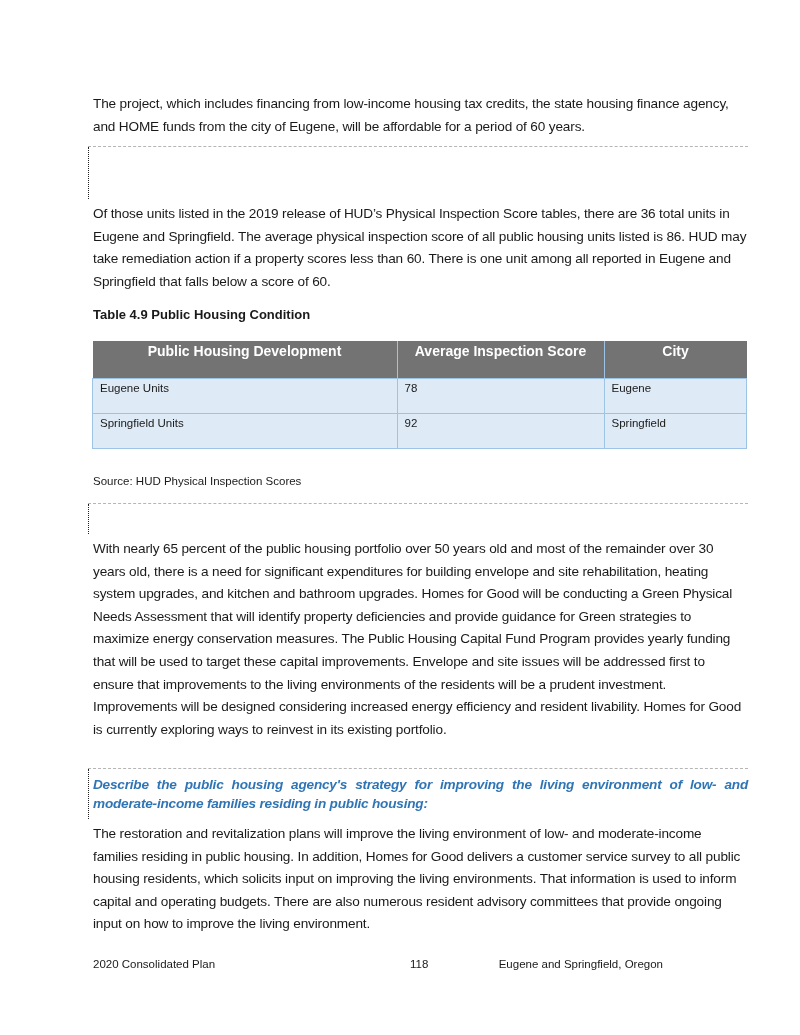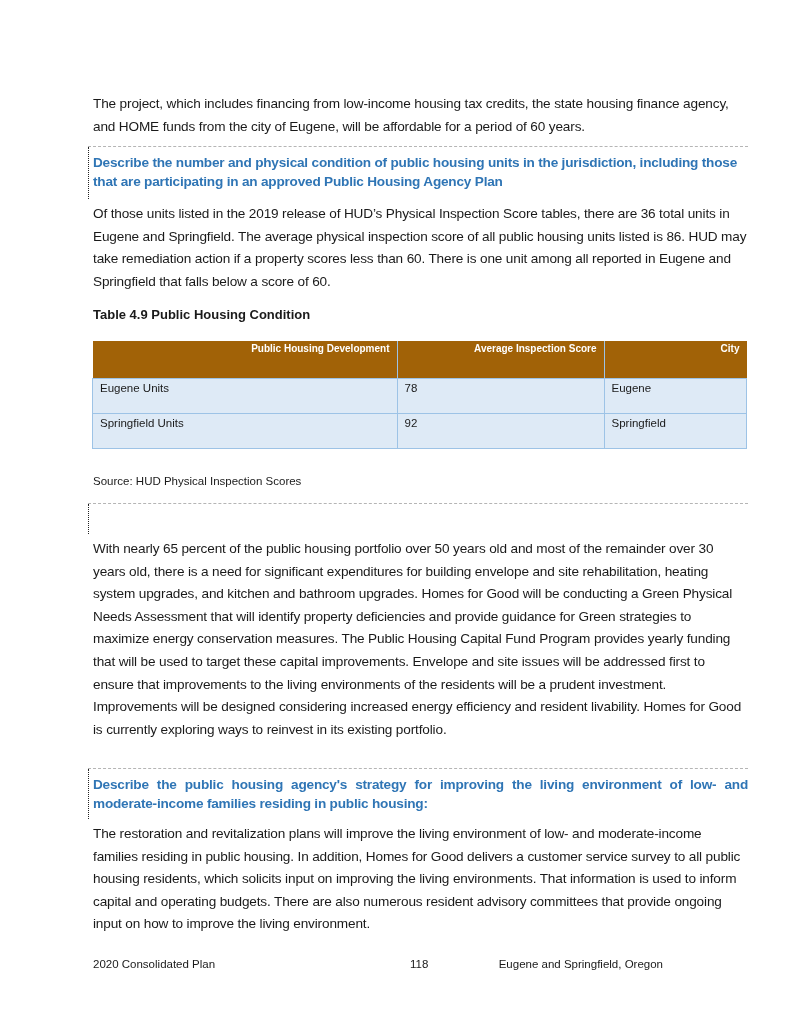--- a/index.html
+++ b/index.html
@@ -30,22 +30,22 @@
     .qbox .q .last { display: block; text-align: center; text-align-last: left; }
     .caption {
       position: absolute; left: 93px; top: 307px;
       font-size: 13px; font-weight: bold; margin: 0;
     }
     table.ph {
       position: absolute; left: 92px; top: 341px; width: 655px;
       border-collapse: collapse; font-size: 11.5px;
     }
     table.ph th {
-      background: #a16207; color: #ffffff; text-align: right;
-      font-weight: bold; font-size: 10px; height: 35px;
+      background: #737373; color: #ffffff; text-align: center;
+      font-weight: bold; font-size: 14px; height: 35px;
       padding: 2px 7px 0 7px; vertical-align: top;
       border-right: 1px solid #9dc3e6;
     }
     table.ph th:last-child { border-right: none; }
     table.ph td {
       background: #deeaf6; height: 31px; padding: 3px 7px 0 7px;
       vertical-align: top; border: 1px solid #9dc3e6;
       color: #1a1a1a;
     }
     .source {
@@ -57,21 +57,20 @@
   </style>
 </head>
 <body>
 
 <div class="page">
 
   <p class="para" style="top:93px;">The project, which includes financing from low-income housing tax credits, the state housing finance agency, and HOME funds from the city of Eugene, will be affordable for a period of 60 years.</p>
 
   <div class="qbox" style="top:146px; height:56px;">
     <div class="leftrule" style="height:52px;"></div>
-    <p class="q">Describe the number and physical condition of public housing units in the jurisdiction, including those that are participating in an approved Public Housing Agency Plan</p>
   </div>
   <p class="para" style="top:203px;">Of those units listed in the 2019 release of HUD’s Physical Inspection Score tables, there are 36 total units in Eugene and Springfield. The average physical inspection score of all public housing units listed is 86. HUD may take remediation action if a property scores less than 60. There is one unit among all reported in Eugene and Springfield that falls below a score of 60.</p>
 
   <p class="caption">Table 4.9 Public Housing Condition</p>
 
   <table class="ph">
     <thead>
       <tr>
         <th style="width:290px;">Public Housing Development</th>
         <th style="width:192px;">Average Inspection Score</th>
@@ -92,21 +91,21 @@
     </tbody>
   </table>
 
   <p class="source">Source: HUD Physical Inspection Scores</p>
 
   <div class="qbox" style="top:503px; height:36px;">
     <div class="leftrule" style="height:30px;"></div>
   </div>
   <p class="para" style="top:538px;">With nearly 65 percent of the public housing portfolio over 50 years old and most of the remainder over 30 years old, there is a need for significant expenditures for building envelope and site rehabilitation, heating system upgrades, and kitchen and bathroom upgrades. Homes for Good will be conducting a Green Physical Needs Assessment that will identify property deficiencies and provide guidance for Green strategies to maximize energy conservation measures. The Public Housing Capital Fund Program provides yearly funding that will be used to target these capital improvements. Envelope and site issues will be addressed first to ensure that improvements to the living environments of the residents will be a prudent investment. Improvements will be designed considering increased energy efficiency and resident livability. Homes for Good is currently exploring ways to reinvest in its existing portfolio.</p>
 
-  <div class="qbox" style="top:768px; height:56px;">
+  <div class="qbox" style="top:768px; height:56px;font-style:italic;">
     <div class="leftrule" style="height:50px;"></div>
     <p class="q justify">
       <span>Describe the public housing agency's strategy for improving the living environment of low- and</span>
       <span class="last">moderate-income families residing in public housing:</span>
     </p>
   </div>
   <p class="para" style="top:823px;">The restoration and revitalization plans will improve the living environment of low- and moderate-income families residing in public housing. In addition, Homes for Good delivers a customer service survey to all public housing residents, which solicits input on improving the living environments. That information is used to inform capital and operating budgets. There are also numerous resident advisory committees that provide ongoing input on how to improve the living environment.</p>
 
   <p class="footer" style="left:93px;">2020 Consolidated Plan</p>
   <p class="footer" style="left:410px;">118</p>

